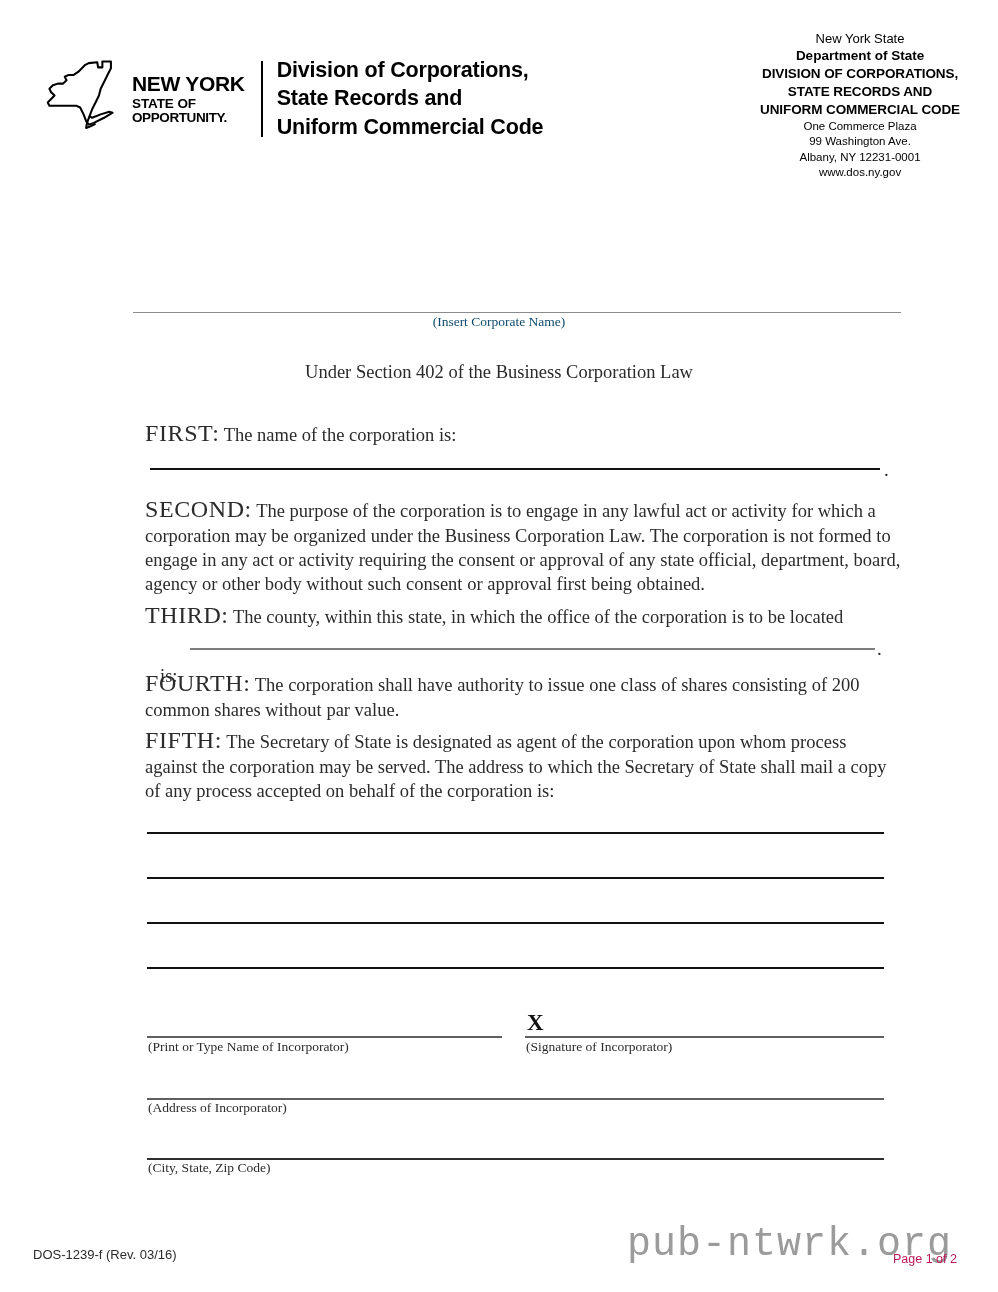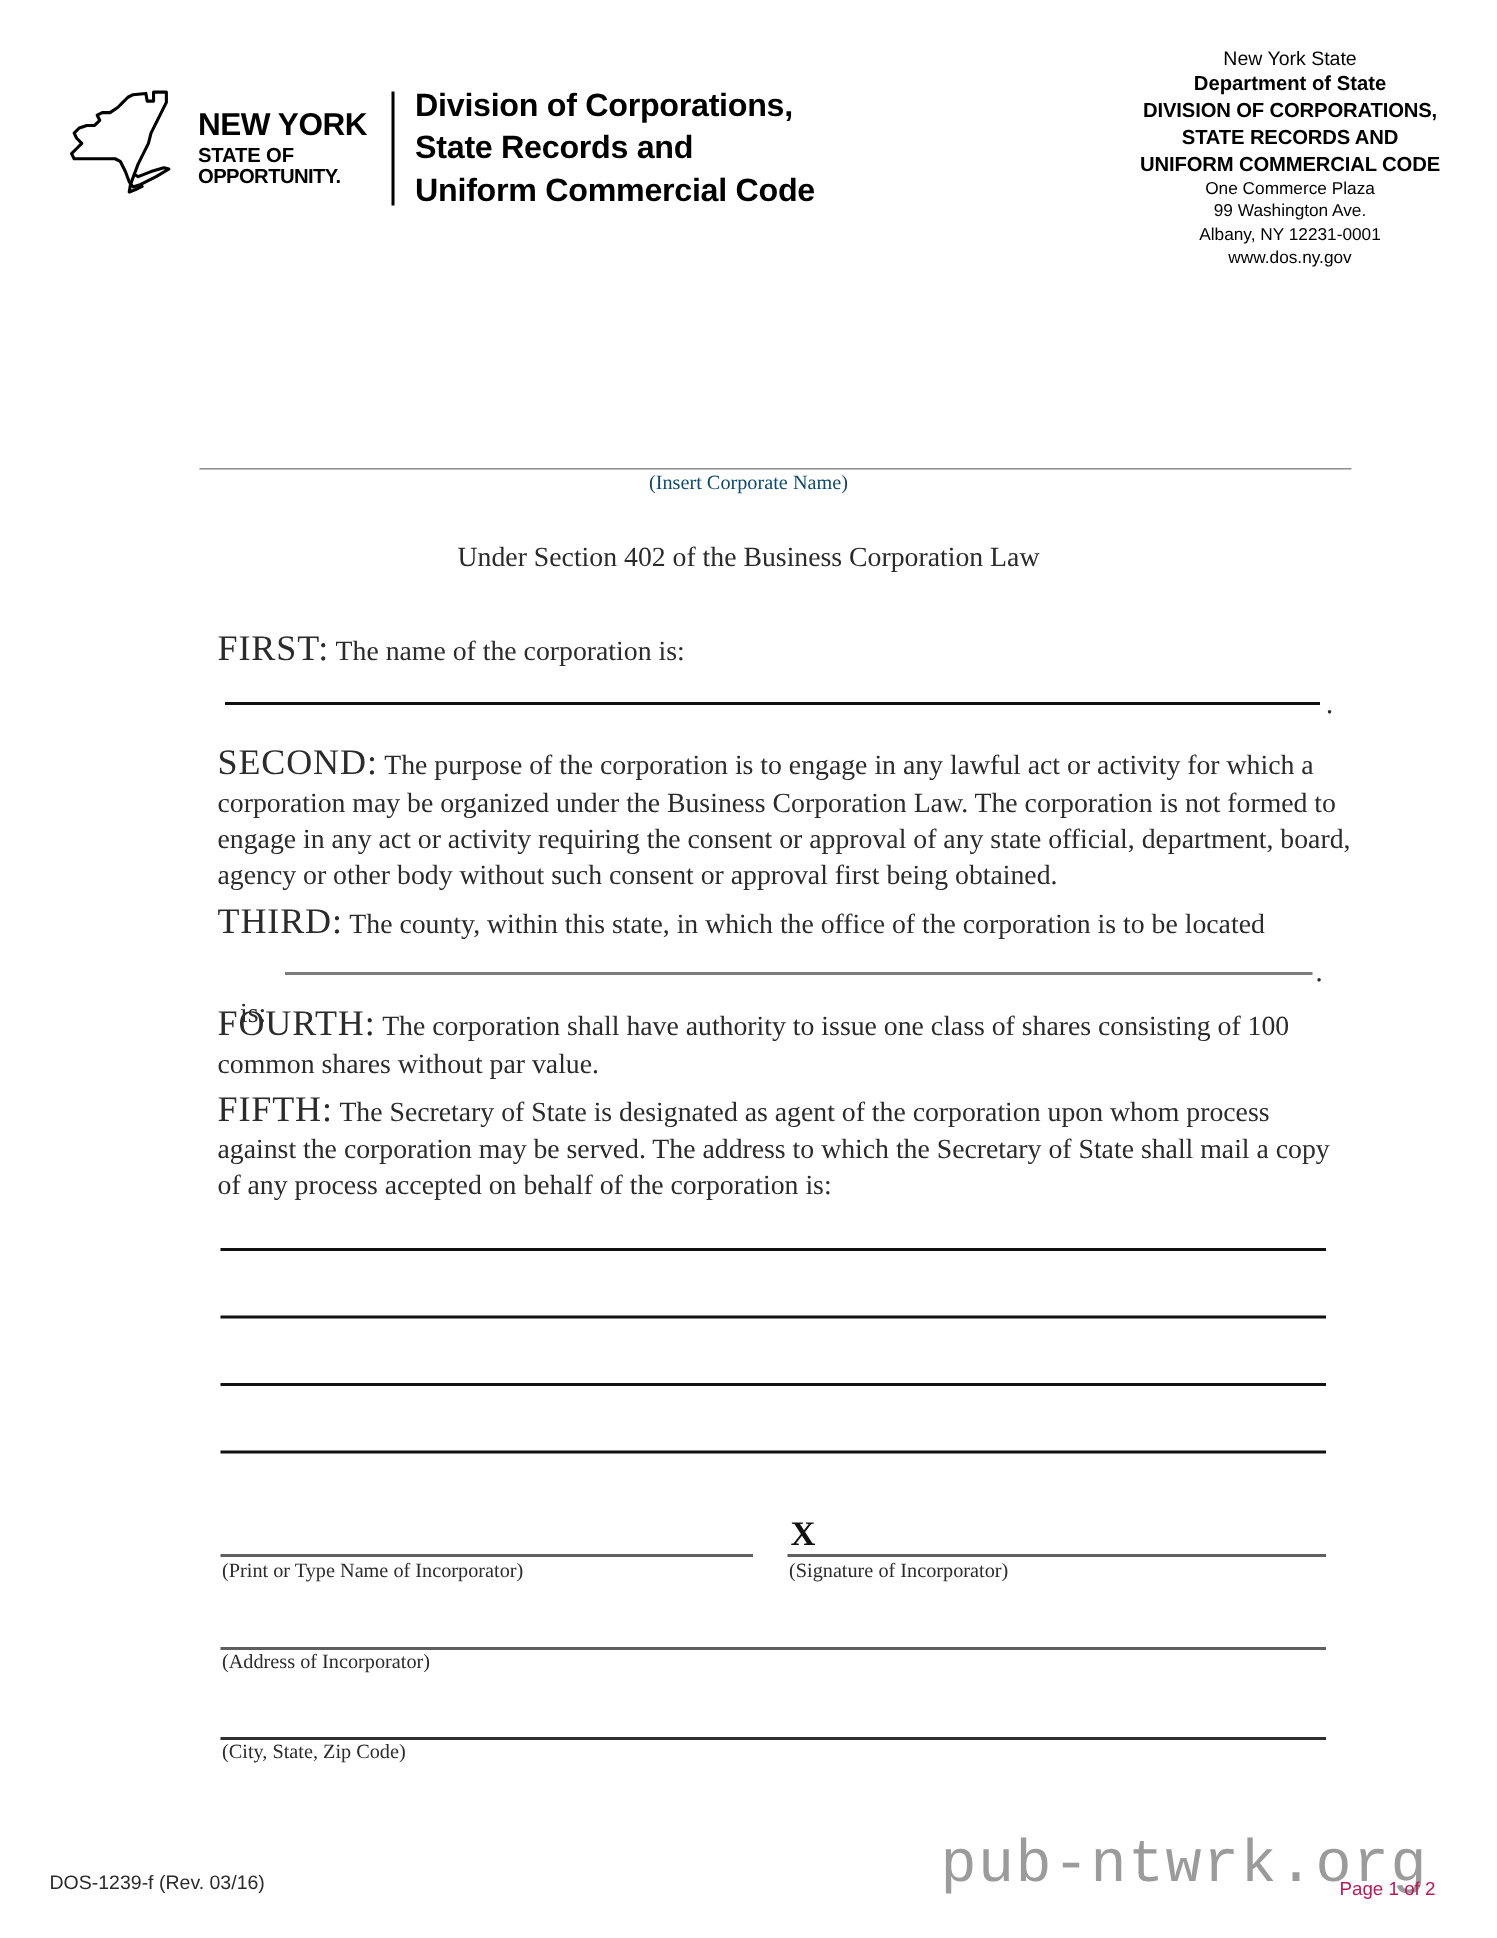--- a/index.html
+++ b/index.html
@@ -310,21 +310,21 @@
       <span>The purpose of the corporation is to engage in any lawful act or activity for which a corporation may be organized under the Business Corporation Law. The corporation is not formed to engage in any act or activity requiring the consent or approval of any state official, department, board, agency or other body without such consent or approval first being obtained.</span>
     </p>
 
     <p class="clause sec-third">
       <span class="lead">THIRD:</span>
       <span>The county, within this state, in which the office of the corporation is to be located</span>
     </p>
 
     <p class="clause sec-fourth">
       <span class="lead">FOURTH:</span>
-      <span>The corporation shall have authority to issue one class of shares consisting of 100 common shares without par value.</span>
+      <span>The corporation shall have authority to issue one class of shares consisting of 200 common shares without par value.</span>
     </p>
 
     <p class="clause sec-fifth">
       <span class="lead">FIFTH:</span>
       <span>The Secretary of State is designated as agent of the corporation upon whom process against the corporation may be served. The address to which the Secretary of State shall mail a copy of any process accepted on behalf of the corporation is:</span>
     </p>
   </div>
 
   <div class="rule rule-first"></div>
   <div class="dot-end dot-first">.</div>

